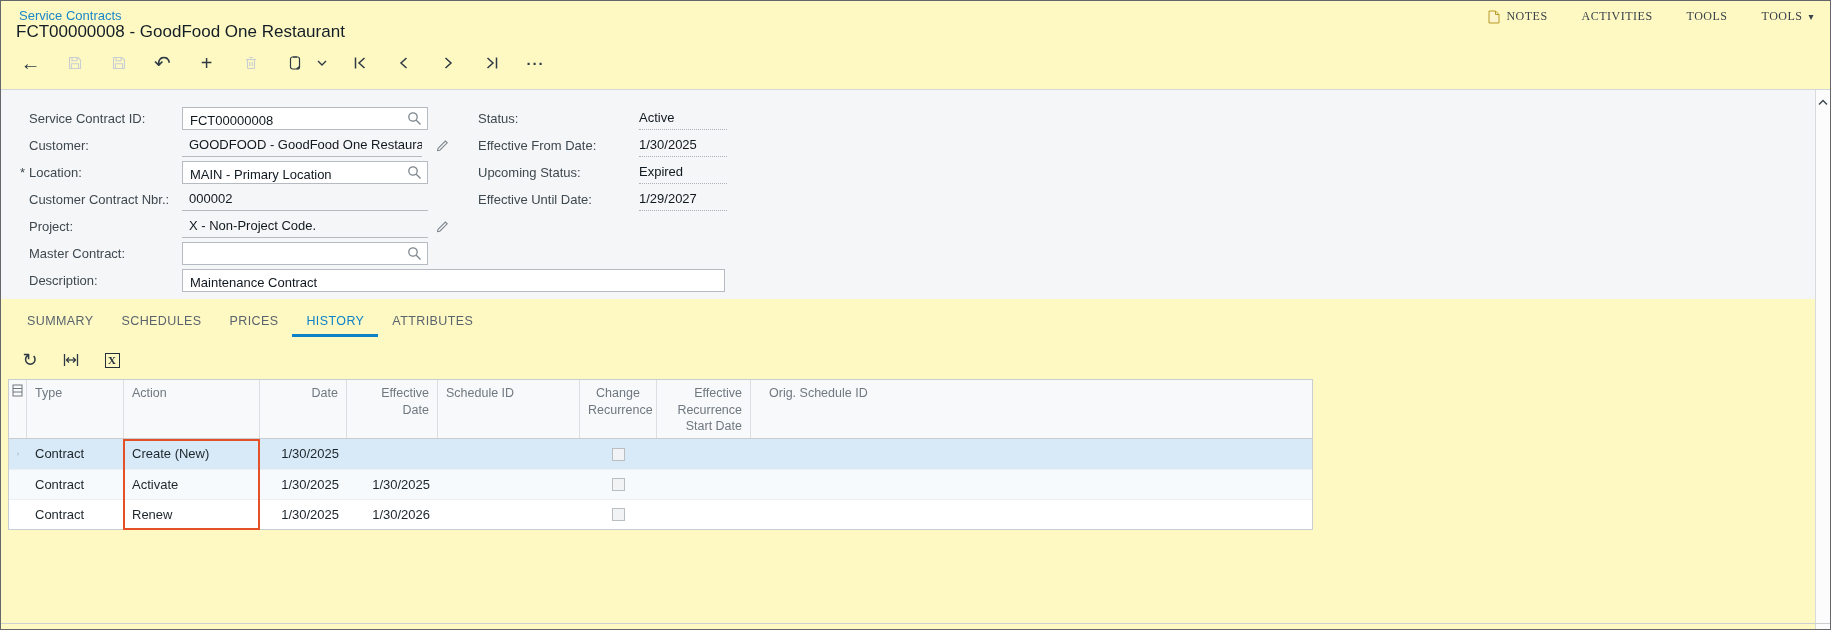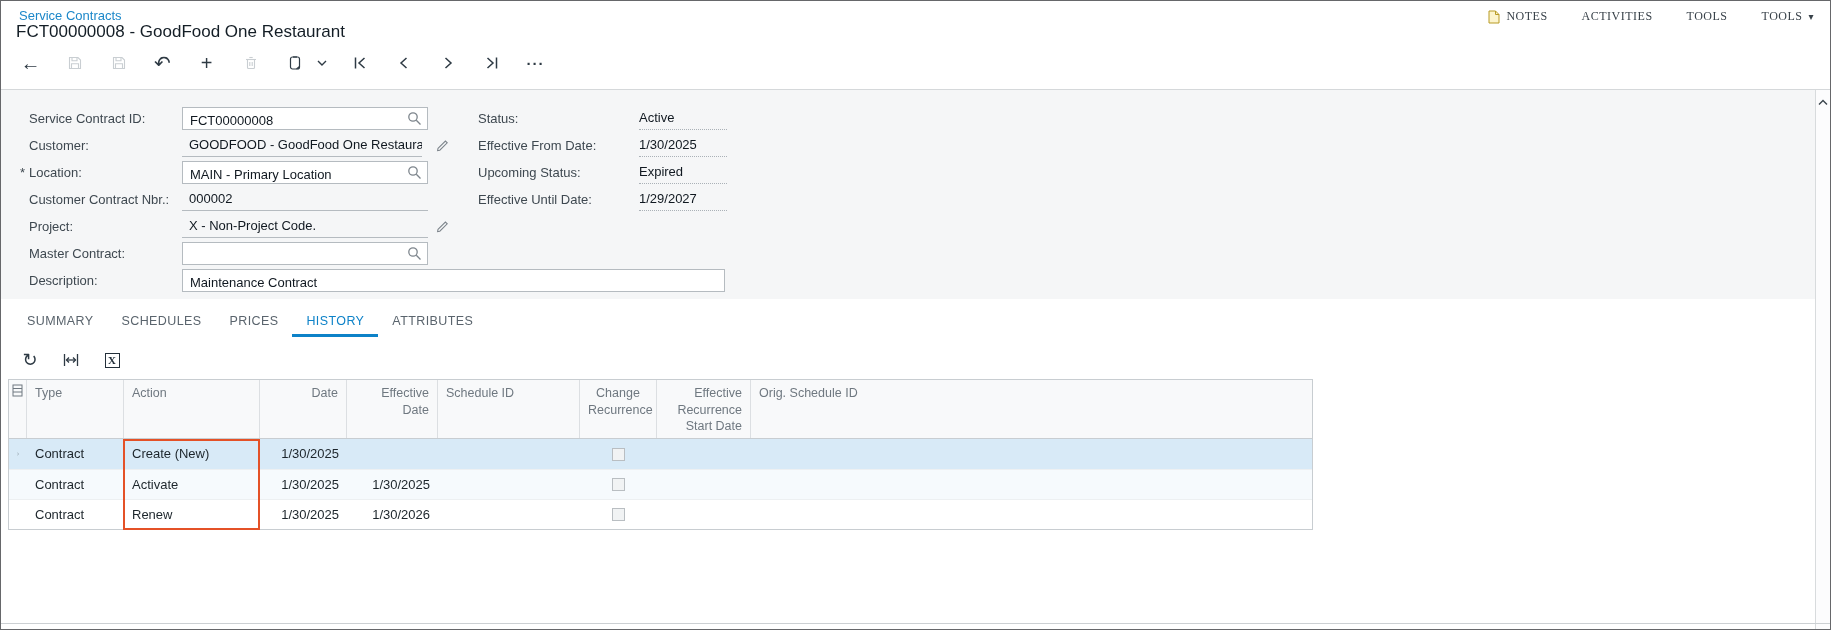--- a/index.html
+++ b/index.html
@@ -1,20 +1,20 @@
 <!DOCTYPE html>
 <html><head>
 <meta charset="utf-8">
 <style>
   * { box-sizing: border-box; margin: 0; padding: 0; }
   html,body { background:#e9e9e9; }
   .page {
     position: relative;
     width: 1831px; height: 630px;
-    background: #ffffff;
+    background: #fef9c3;
     border: 1px solid #66676a;
     overflow: hidden;
     font-family: "Liberation Sans", sans-serif;
     color: #1c252b;
   }
   
   .breadcrumb {
     position: absolute; left: 18px; top: 7px;
     font-size: 13px; color: #1b87c9; cursor: pointer;
   }
@@ -97,21 +97,21 @@
   .grid { position: absolute; left: 7px; top: 378px; width: 1305px; background:#fff; border: 1px solid #c8cdd1; }
   .grow {
     display: grid;
     grid-template-columns: 18px 97px 136px 87px 91px 142px 77px 94px 278px 145px 139px;
   }
   .ghead { background: #f8f9fa; border-bottom: 1px solid #c8cdd1; height: 59px; }
   .ghead .hcell {
     padding: 5px 8px; font-size: 12.5px; line-height: 1.32; color: #6f7880;
     border-right: 1px solid #dcdfe2; overflow: hidden; cursor: pointer;
   }
-  .ghead .hcell:last-child { border-right: none; }
+  .ghead .hcell:last-child { border-right: none; margin-left: 10px; }
   .ghead .selcell { padding: 4px 2px; display:flex; justify-content:center; color:#6f7880; cursor:pointer; }
   .ar { text-align: right; }
   .ac { text-align: center; }
   .gbody .grow { height: 30px; }
   .gbody .grow + .grow { border-top: 1px solid #edf0f2; }
   .row-selected { background: #d8eaf7; }
   .row-alt { background: #f6fafd; }
   .bcell {
     font-size: 13px; color: #1c252b; line-height: 29px; padding: 0 8px;
     white-space: nowrap; overflow: hidden; cursor: default;

